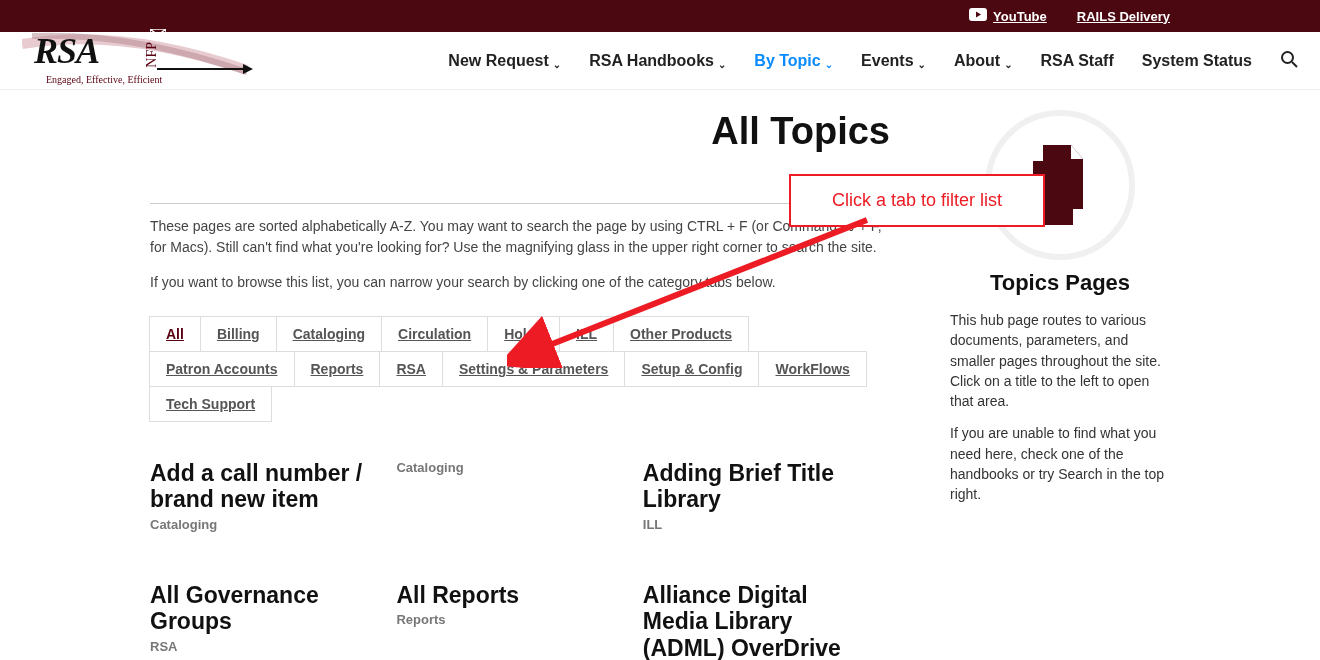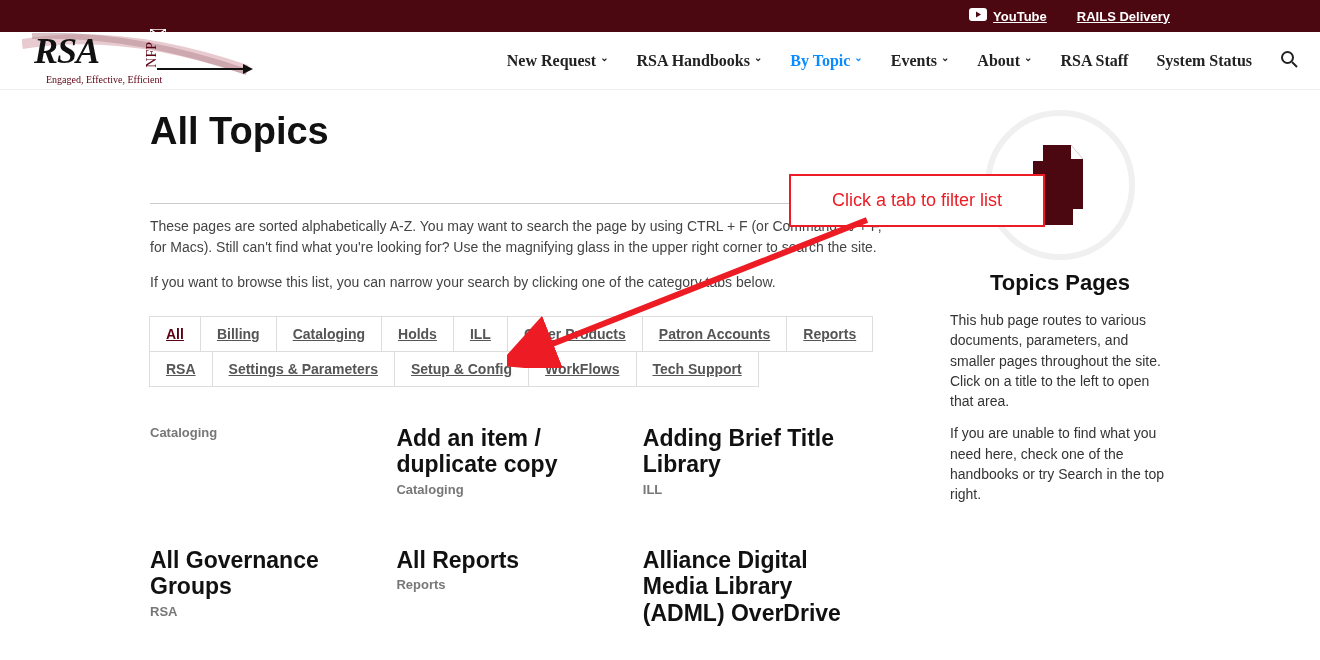--- a/index.html
+++ b/index.html
@@ -17,31 +17,31 @@
   
   .navbar { height:58px; display:flex; align-items:center; justify-content:space-between; padding:0 22px; border-bottom:1px solid #eee; background:#fff; }
   .logo-wrap { position:relative; width:240px; height:58px; }
   .logo-text { font-family:"Times New Roman", serif; font-size:36px; font-style:italic; font-weight:700; color:#111; position:absolute; left:12px; top:-2px; letter-spacing:-1px;}
   .logo-nfp { font-family:"Times New Roman", serif; font-size:14px; color:#5b0012; position:absolute; left:122px; top:10px; writing-mode: vertical-rl; transform: rotate(180deg); font-weight:400;}
   .logo-tag { font-family:"Times New Roman", serif; font-size:10px; color:#5b0012; position:absolute; left:24px; top:42px; }
   .logo-swoosh { position:absolute; left:0; top:0; width:230px; height:45px; }
   .logo-arrow { position:absolute; left:135px; top:36px; width:90px; height:2px; background:#111; }
   .logo-arrow:after{ content:""; position:absolute; right:-6px; top:-4px; border-left:10px solid #111; border-top:5px solid transparent; border-bottom:5px solid transparent;}
   .nav-items { display:flex; align-items:center; gap:28px; font-weight:700; font-size:16px; color:#222;}
-  .nav-item { display:flex; align-items:flex-start; gap:4px; cursor:pointer;font-family:Liberation Serif, serif; }
+  .nav-item { display:flex; align-items:flex-end; gap:4px; cursor:pointer; }
   .nav-item.active { color:#0a8bff; }
   .chev { font-size:10px; }
   .search-icon svg { stroke:#222; }
   
   
   .wrap { display:flex; padding:20px 150px 0 150px; gap:40px; }
   .main { flex:1; min-width:0; padding-right:20px;}
   .side { width:220px; flex-shrink:0; text-align:center; }
   
-  h1.page-title { font-family:"Arial Black","Impact",sans-serif; font-weight:900; font-size:38px; color:#111; margin-bottom:50px; font-stretch:condensed;}
+  h1.page-title { font-family:"Arial Black","Impact",sans-serif; font-weight:900; font-size:38px; color:#111; margin-bottom:50px; font-stretch:condensed;text-align:right;}
   .hr { border:0; border-top:1px solid #ccc; margin-bottom:12px;}
   .intro { font-size:14px; color:#444; line-height:1.5; margin-bottom:14px;}
   
   .tabs { display:flex; flex-wrap:wrap; margin-top:24px; }
   .tab { border:1px solid #ddd; padding:9px 16px; font-size:14px; font-weight:700; cursor:pointer; margin-left:-1px; margin-top:-1px; color:#555; text-decoration:underline; background:#fff;text-align:right;}
   .tab.active { color:#5b0012; }
   
   .cards { display:flex; flex-wrap:wrap; margin-top:38px; gap:0;}
   .card { width:33.3%; padding:0 20px 50px 0; }
   .card-title { font-family:"Arial Black","Impact",sans-serif; font-weight:900; font-size:23px; color:#111; line-height:1.15; margin-bottom:4px; font-stretch:condensed;}
@@ -111,37 +111,38 @@
 <div class="wrap">
   <div class="main">
     <h1 class="page-title">All Topics</h1>
     <hr class="hr">
     <p class="intro">These pages are sorted alphabetically A-Z. You may want to search the page by using CTRL + F (or Command ⌘ + F, for Macs). Still can't find what you're looking for? Use the magnifying glass in the upper right corner to search the site.</p>
     <p class="intro">If you want to browse this list, you can narrow your search by clicking one of the category tabs below.</p>
     <div class="tabs" id="tabs-host">
         <span class="tab active">All</span>
         <span class="tab">Billing</span>
         <span class="tab">Cataloging</span>
+        <span class="tab">Circulation</span>
         <span class="tab">Holds</span>
         <span class="tab">ILL</span>
         <span class="tab">Other Products</span>
         <span class="tab">Patron Accounts</span>
         <span class="tab">Reports</span>
         <span class="tab">RSA</span>
         <span class="tab">Settings &amp; Parameters</span>
         <span class="tab">Setup &amp; Config</span>
         <span class="tab">WorkFlows</span>
         <span class="tab">Tech Support</span>
       </div>
     <div class="cards" id="cards-host">
         <div class="card">
+          <div class="card-title">Add a call number / brand new item</div>
           <div class="card-cat">Cataloging</div>
         </div>
         <div class="card">
-          <div class="card-title">Add an item / duplicate copy</div>
           <div class="card-cat">Cataloging</div>
         </div>
         <div class="card">
           <div class="card-title">Adding Brief Title Library</div>
           <div class="card-cat">ILL</div>
         </div>
         <div class="card">
           <div class="card-title">All Governance Groups</div>
           <div class="card-cat">RSA</div>
         </div>

